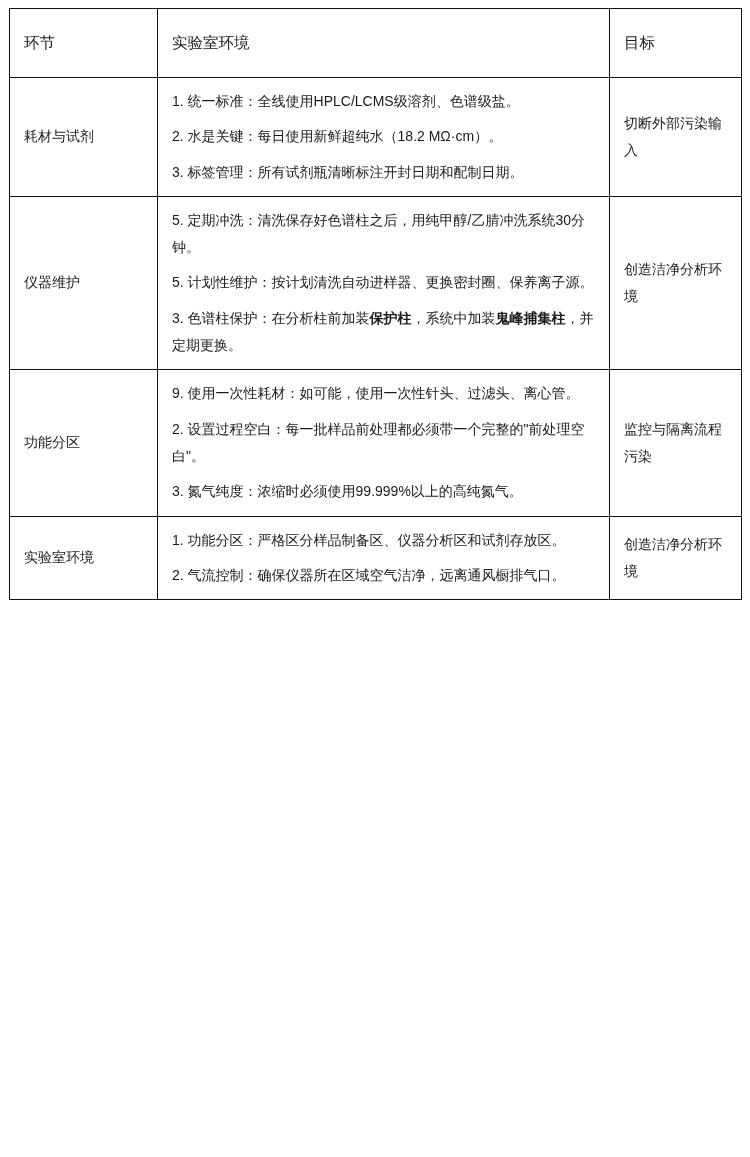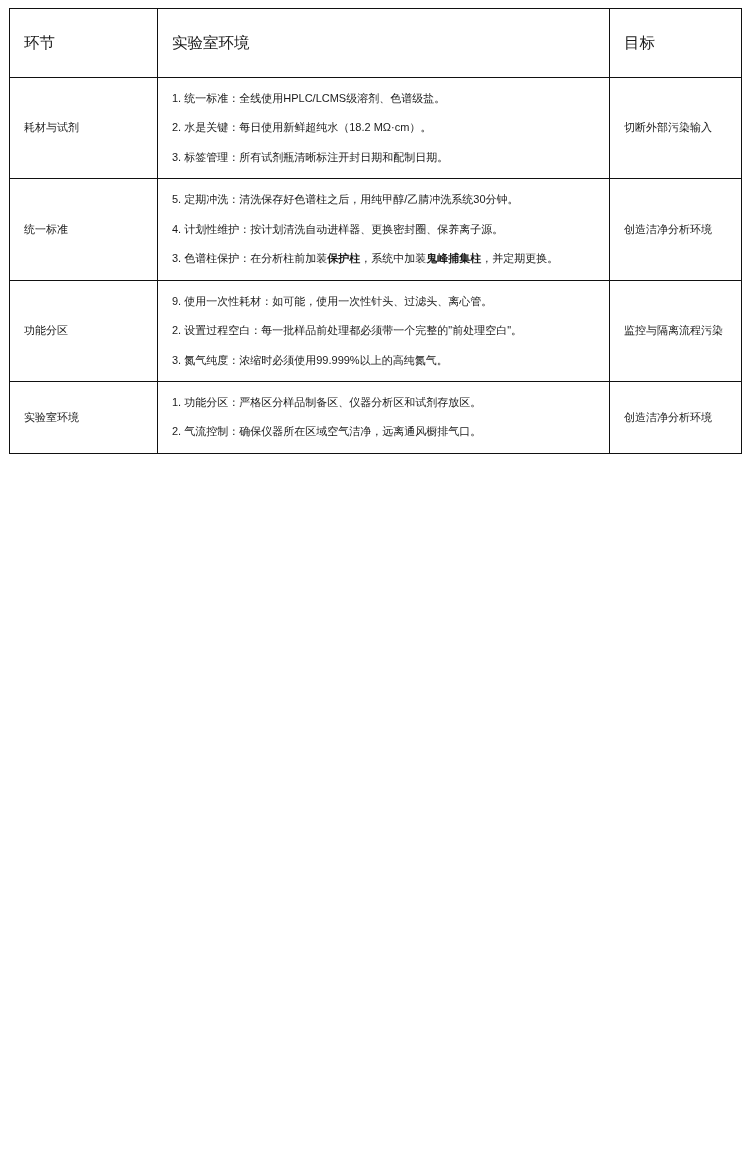--- a/index.html
+++ b/index.html
@@ -30,21 +30,21 @@
   }
   table.prevention-table col.col-stage { width: 148px; }
   table.prevention-table col.col-measures { width: 452px; }
   table.prevention-table col.col-goal { width: 132px; }
 
   table.prevention-table th,
   table.prevention-table td {
     border: 1.5px solid #111;
     vertical-align: middle;
     padding: 10px 14px;
-    font-size: 11px;
+    font-size: 14px;
     line-height: 1.95;
     font-weight: normal;
     text-align: left;
   }
   table.prevention-table thead th {
     height: 56px;
     padding-top: 6px;
     padding-bottom: 6px;
     font-size: 15.5px;
     vertical-align: middle;
@@ -101,24 +101,24 @@
       <tr>
         <td class="cell-stage">耗材与试剂</td>
         <td class="cell-measures">
           <p class="measure-item">1. 统一标准：全线使用HPLC/LCMS级溶剂、色谱级盐。</p>
           <p class="measure-item">2. 水是关键：每日使用新鲜超纯水（18.2 MΩ·cm）。</p>
           <p class="measure-item">3. 标签管理：所有试剂瓶清晰标注开封日期和配制日期。</p>
         </td>
         <td class="cell-goal">切断外部污染输入</td>
       </tr>
       <tr>
-        <td class="cell-stage">统一标准</td>
+        <td class="cell-stage">仪器维护</td>
         <td class="cell-measures">
           <p class="measure-item">5. 定期冲洗：清洗保存好色谱柱之后，用纯甲醇/乙腈冲洗系统30分钟。</p>
-          <p class="measure-item">4. 计划性维护：按计划清洗自动进样器、更换密封圈、保养离子源。</p>
+          <p class="measure-item">5. 计划性维护：按计划清洗自动进样器、更换密封圈、保养离子源。</p>
           <p class="measure-item">3. 色谱柱保护：在分析柱前加装<span class="bold">保护柱</span>，系统中加装<span class="bold">鬼峰捕集柱</span>，并定期更换。</p>
         </td>
         <td class="cell-goal">创造洁净分析环境</td>
       </tr>
       <tr>
         <td class="cell-stage">功能分区</td>
         <td class="cell-measures">
           <p class="measure-item">9. 使用一次性耗材：如可能，使用一次性针头、过滤头、离心管。</p>
           <p class="measure-item">2. 设置过程空白：每一批样品前处理都必须带一个完整的"前处理空白"。</p>
           <p class="measure-item">3. 氮气纯度：浓缩时必须使用99.999%以上的高纯氮气。</p>

